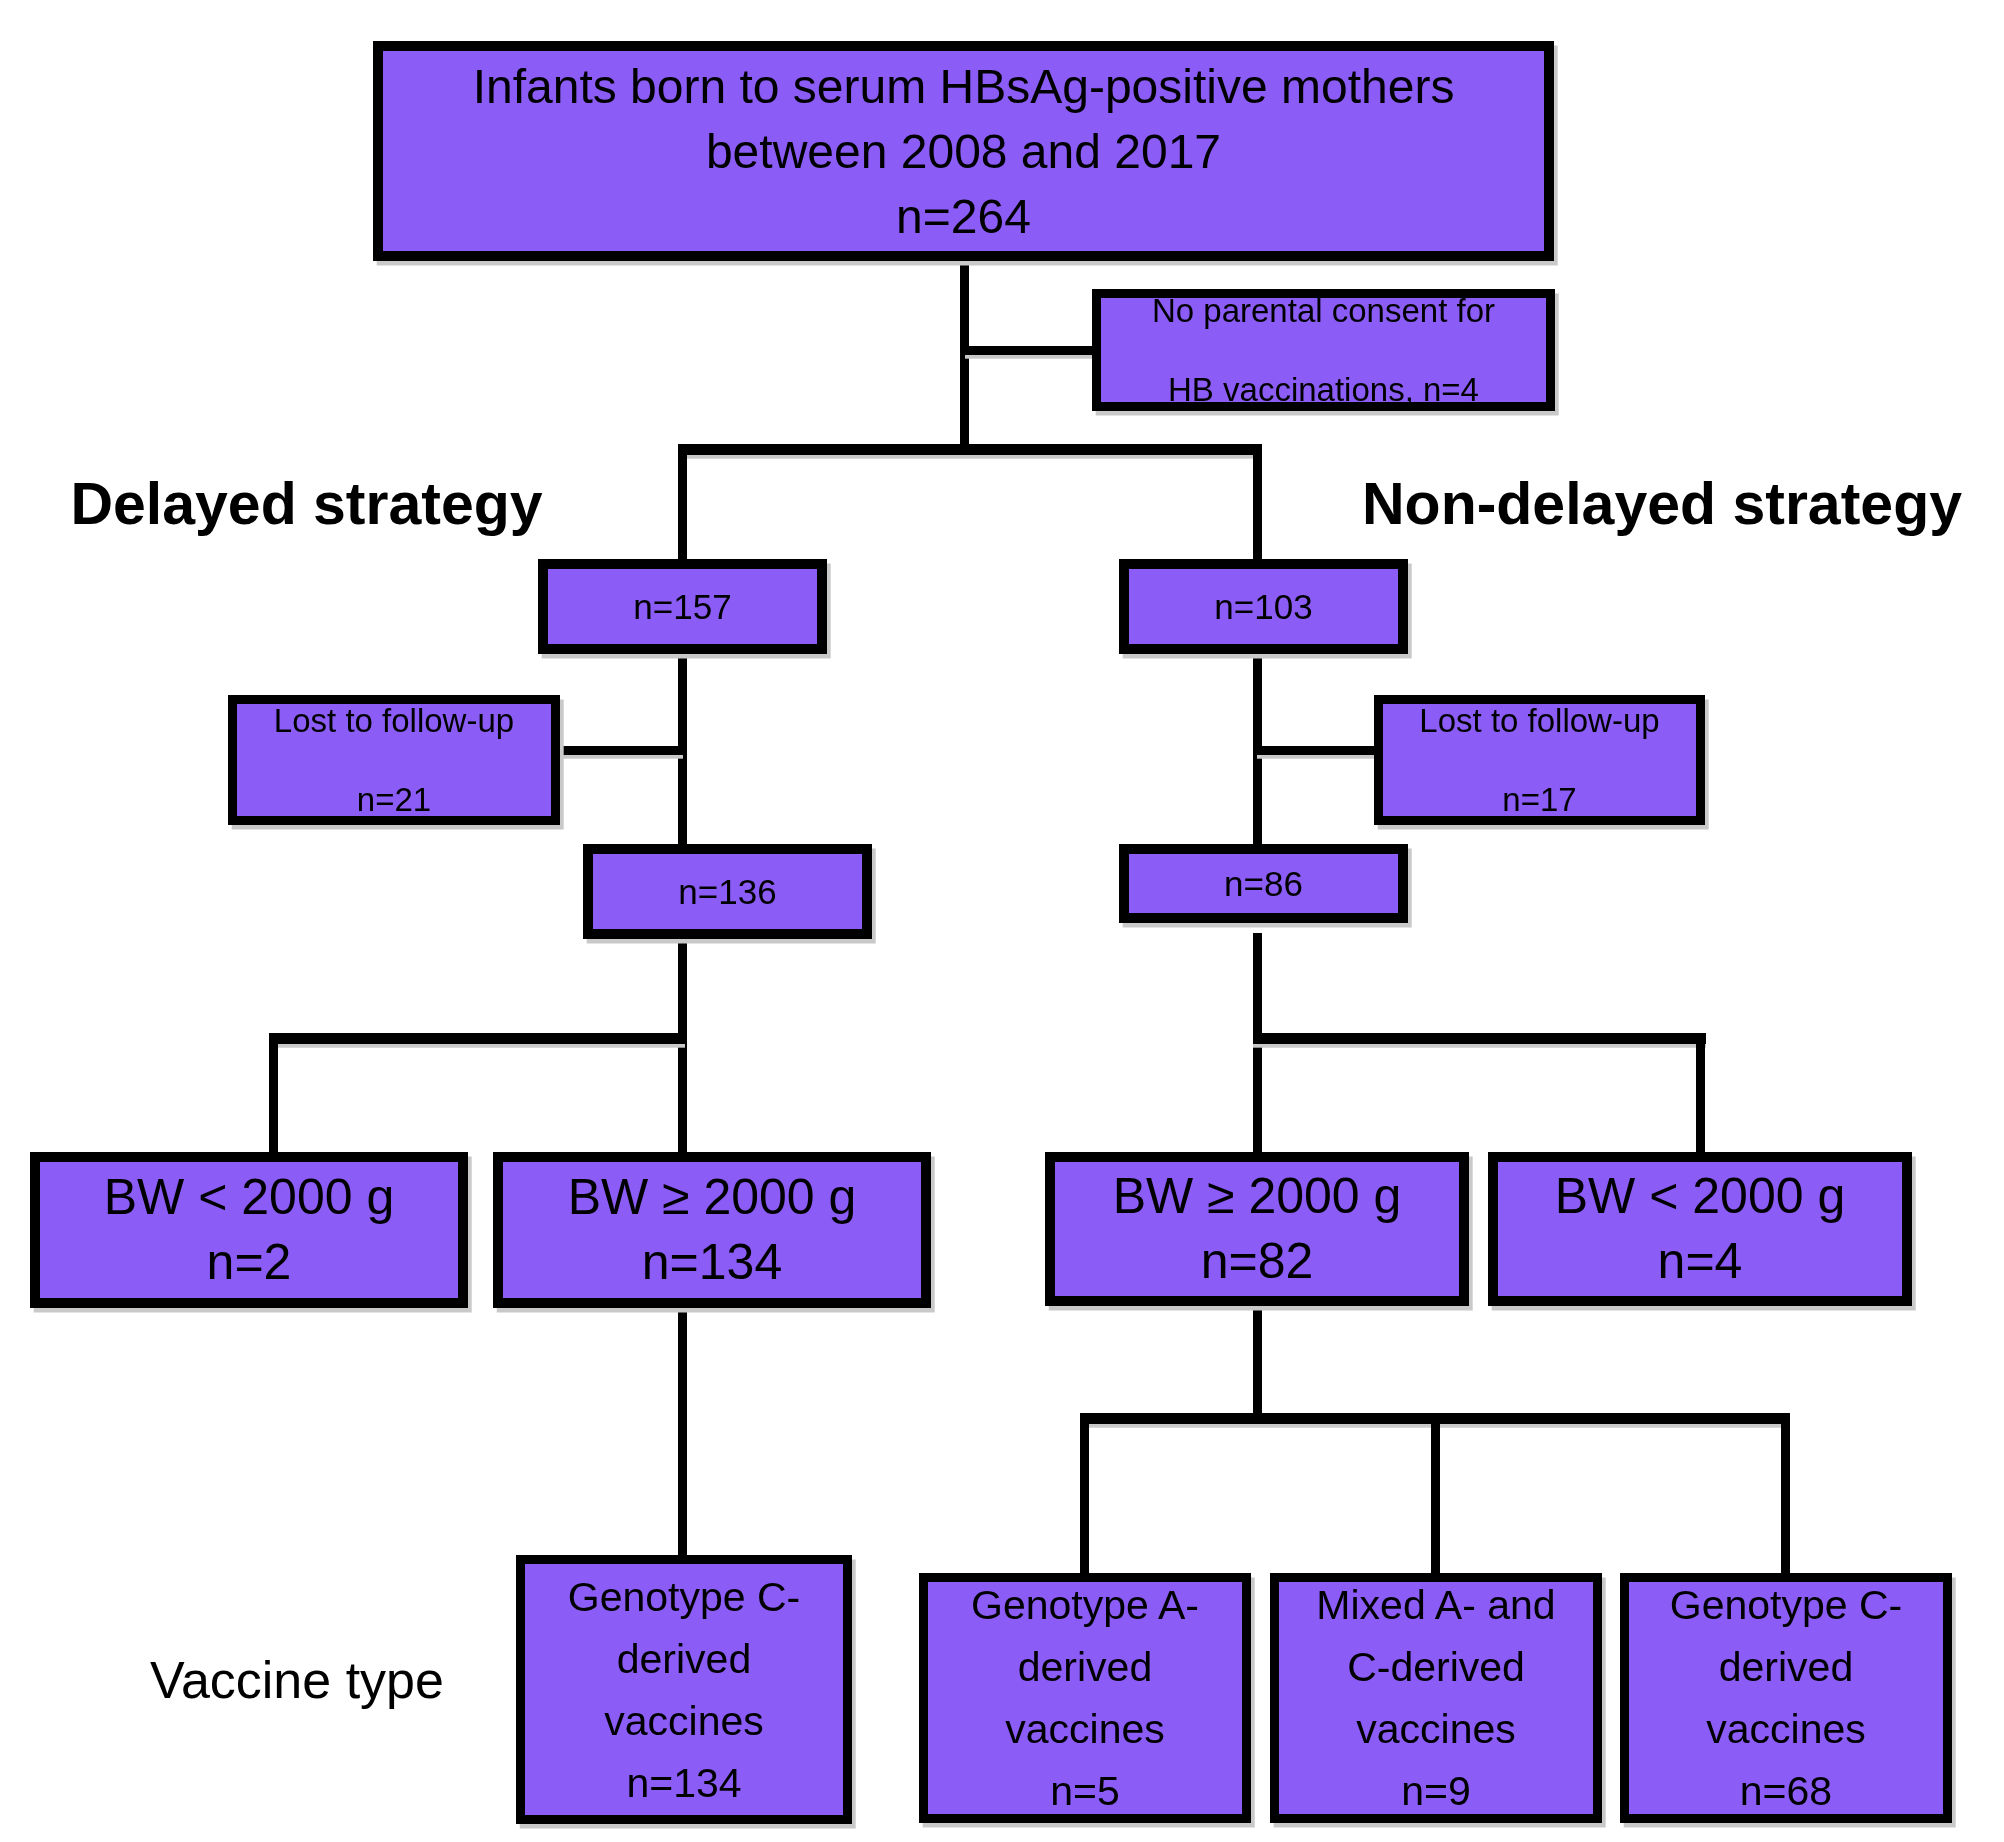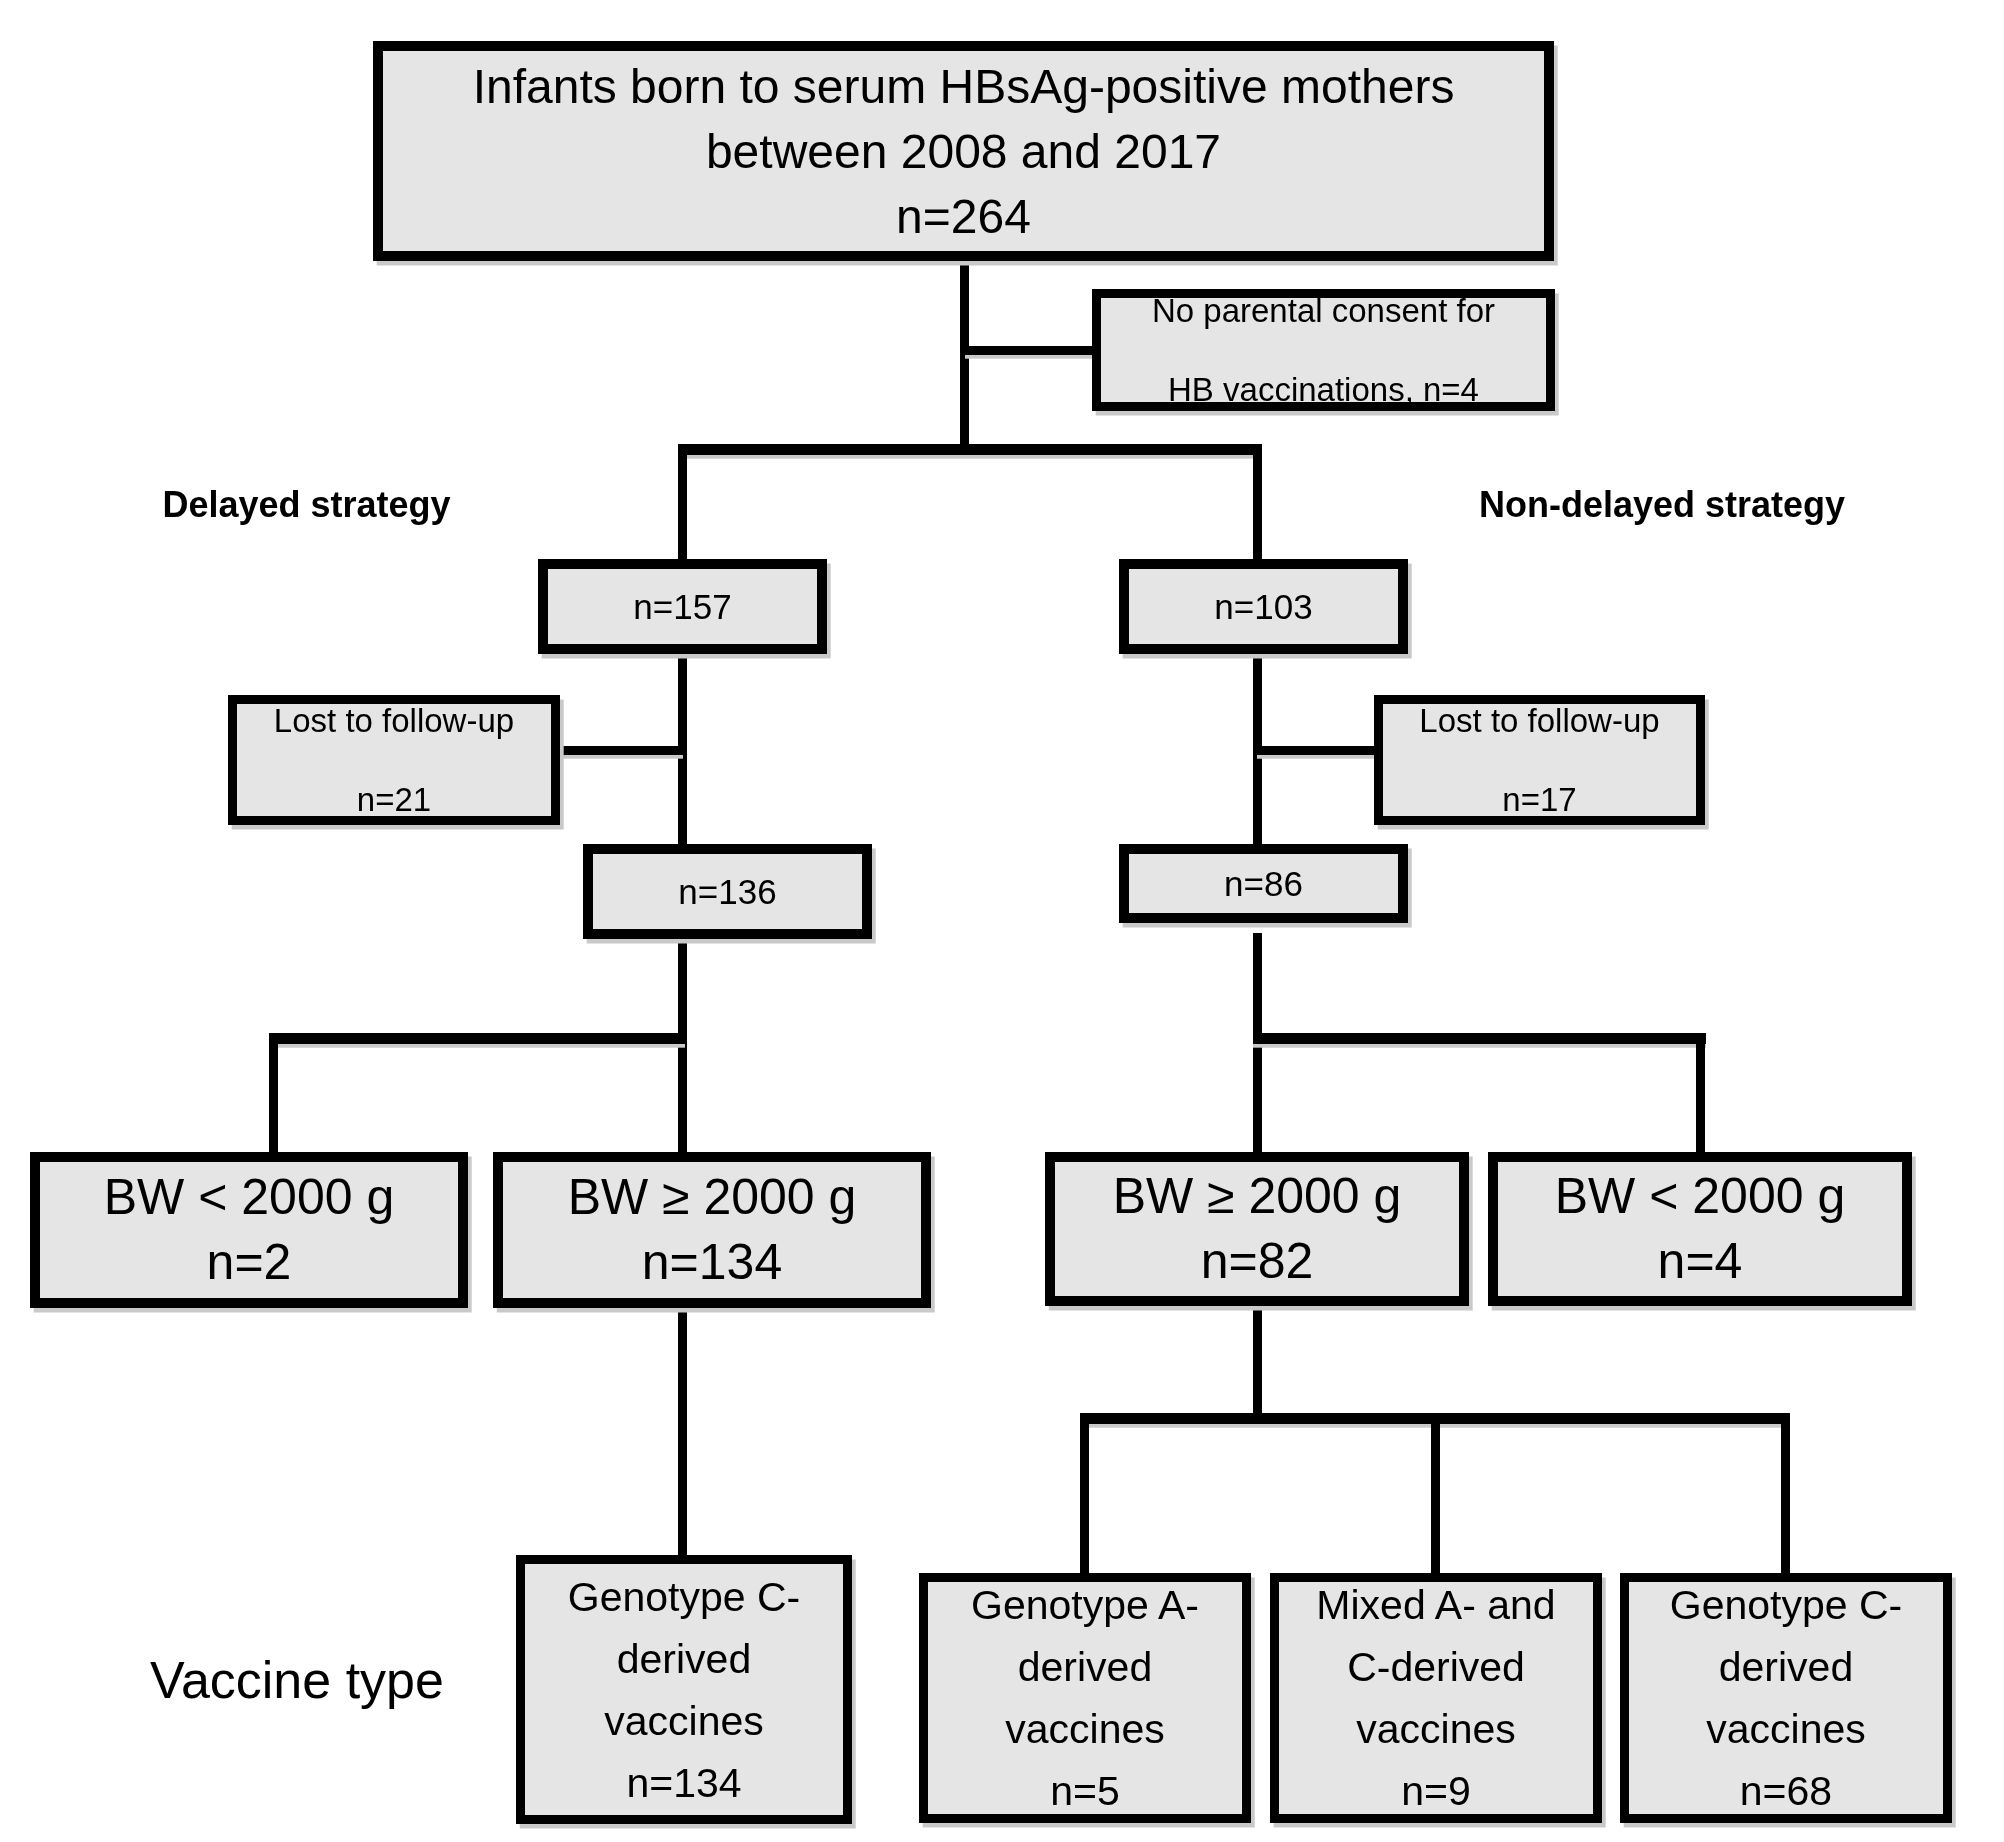--- a/index.html
+++ b/index.html
@@ -8,21 +8,21 @@
     width:2005px;
     height:1842px;
     background:#ffffff;
     font-family:"Liberation Sans",sans-serif;
     color:#000;
     overflow:hidden;
   }
   
   .box{
     position:absolute;
-    background:#e5e5e5;
+    background:#8b5cf6;
     border:10.4px solid #000000;
     box-sizing:border-box;
     display:flex;
     flex-direction:column;
     align-items:center;
     justify-content:center;
     text-align:center;
     box-shadow:3.7px 4.5px 0 #c9c9c9;
   }
   .box.thin{border-width:9px;}
@@ -32,21 +32,21 @@
   .f-small{font-size:33px;line-height:47px;gap:32px;}
   .f-bw{font-size:50px;line-height:65px;}
   .f-vac{font-size:41px;line-height:62px;}
   
   .cv,.ch{position:absolute;background:#000000;}
   .ch{box-shadow:0 3.7px 0 #c9c9c9;}
   
   .side-label{
     position:absolute;
     font-weight:bold;
-    font-size:36px;
+    font-size:59px;
     line-height:59px;
     text-align:center;
     white-space:nowrap;
   }
   .row-label{
     position:absolute;
     font-size:52px;
     line-height:59px;
     text-align:center;
     white-space:nowrap;

